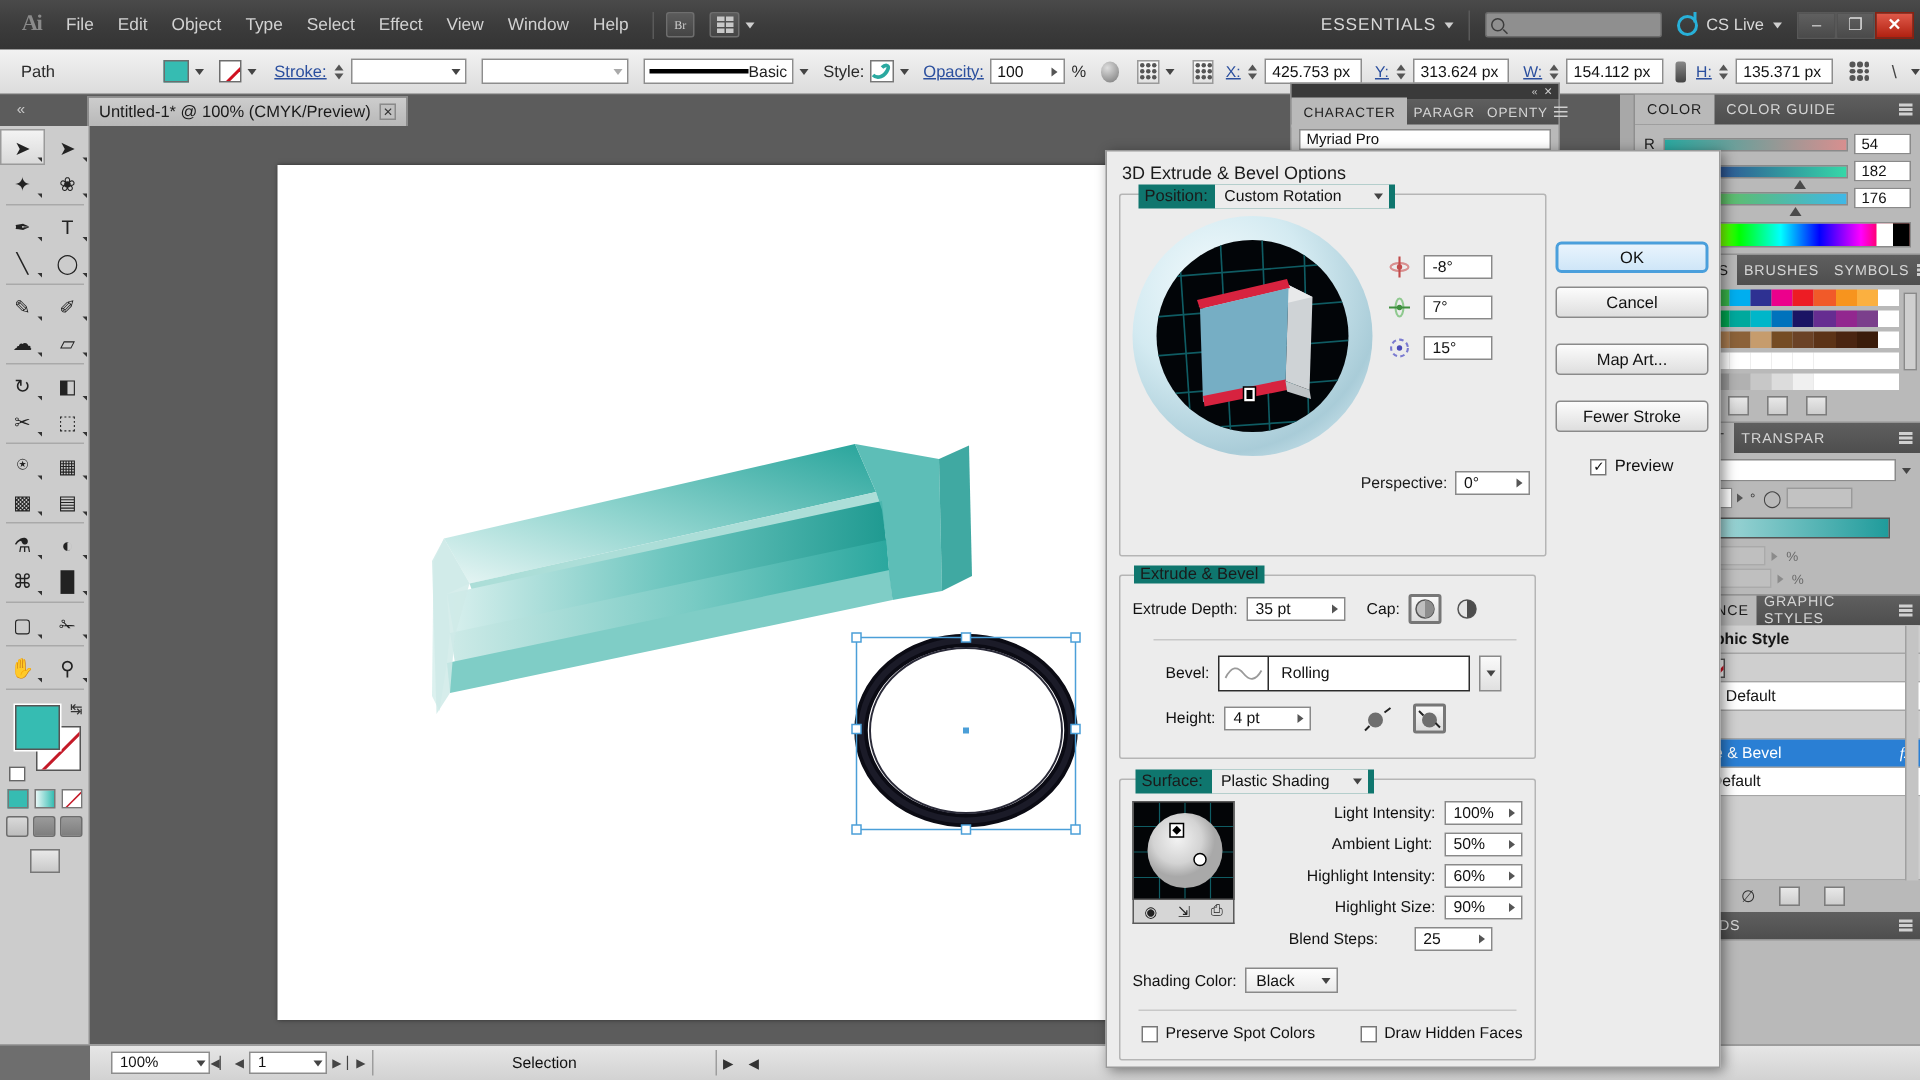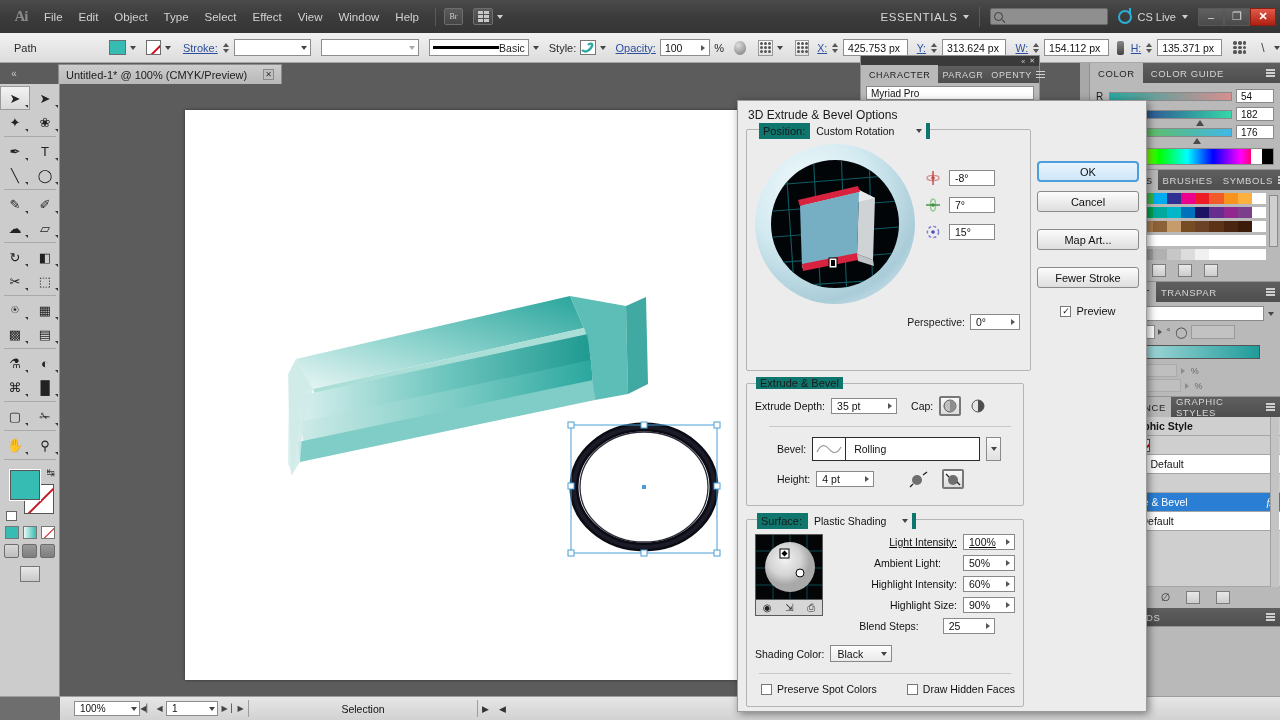--- a/index.html
+++ b/index.html
@@ -86,21 +86,21 @@
   .xy-lab{color:#2b4f9e;font-size:10.5px;text-decoration:underline;}
   .icnbox{width:16px;height:16px;border:1px solid #9a9a9a;background:linear-gradient(#fafafa,#e2e2e2);
           display:flex;align-items:center;justify-content:center;}
   .dotgrid{width:11px;height:11px;display:grid;grid-template-columns:repeat(3,1fr);grid-template-rows:repeat(3,1fr);gap:1px;}
   .dotgrid i{background:#555;border-radius:50%;}
 
   
   .tabbar{position:absolute;top:63px;left:0;width:1280px;height:21px;background:#5c5c5c;display:flex;align-items:flex-end;}
   .collapse-arrows{width:28px;height:21px;color:#c8c8c8;font-size:10px;display:flex;align-items:center;justify-content:center;}
   .doctab{height:20px;background:linear-gradient(#cdcdcd,#b8b8b8);border:1px solid #8c8c8c;border-bottom:none;
-          display:flex;align-items:center;padding:0 7px;gap:16px;font-size:11px;color:#1a1a1a;}
+          display:flex;align-items:center;padding:0 7px;gap:6px;font-size:11px;color:#1a1a1a;}
   .tabclose{width:11px;height:11px;border:1px solid #8a8a8a;background:#c0c0c0;font-size:8px;
             display:flex;align-items:center;justify-content:center;color:#333;}
 
   
   .toolpanel{position:absolute;top:84px;left:0;width:60px;height:612px;background:#ccc;border-right:1px solid #8f8f8f;}
   .toolgrid{display:grid;grid-template-columns:30px 30px;padding-top:2px;}
   .tool{height:24px;display:flex;align-items:center;justify-content:center;font-size:13px;color:#222;position:relative;}
   .tool.sel{background:linear-gradient(#f4f4f4,#d8d8d8);box-shadow:inset 0 0 0 1px #9a9a9a;}
   .tool::after{content:"";position:absolute;right:2px;bottom:2px;width:0;height:0;
      border-left:3px solid transparent;border-top:3px solid #333;}
@@ -956,28 +956,28 @@
               </svg>
             </div>
             <div style="display:flex;align-items:center;justify-content:space-around;height:16px;border:1px solid #5a5a5a;border-top:none;background:#d6d6d6;">
               <span style="font-size:10px;color:#222;">◉</span>
               <span style="font-size:10px;color:#222;">⇲</span>
               <span style="font-size:10px;color:#222;">⎙</span>
             </div>
           </div>
 
           <div style="display:flex;flex-direction:column;gap:5px;flex:1;">
-            <div style="display:flex;align-items:center;justify-content:flex-end;gap:6px;text-decoration:underline;">
+            <div style="display:flex;align-items:center;justify-content:flex-end;gap:6px;">
               <span style="font-size:10.5px;color:#111;">Light Intensity:</span>
               <div class="fld" style="width:52px;">
                 <span>100%</span>
                 <div class="fldarrow"></div>
               </div>
             </div>
-            <div style="display:flex;align-items:center;justify-content:flex-end;gap:22px;">
+            <div style="display:flex;align-items:center;justify-content:flex-end;gap:8px;">
               <span style="font-size:10.5px;color:#111;">Ambient Light:</span>
               <div class="fld" style="width:52px;">
                 <span>50%</span>
                 <div class="fldarrow"></div>
               </div>
             </div>
             <div style="display:flex;align-items:center;justify-content:flex-end;gap:6px;">
               <span style="font-size:10.5px;color:#111;">Highlight Intensity:</span>
               <div class="fld" style="width:52px;">
                 <span>60%</span>

